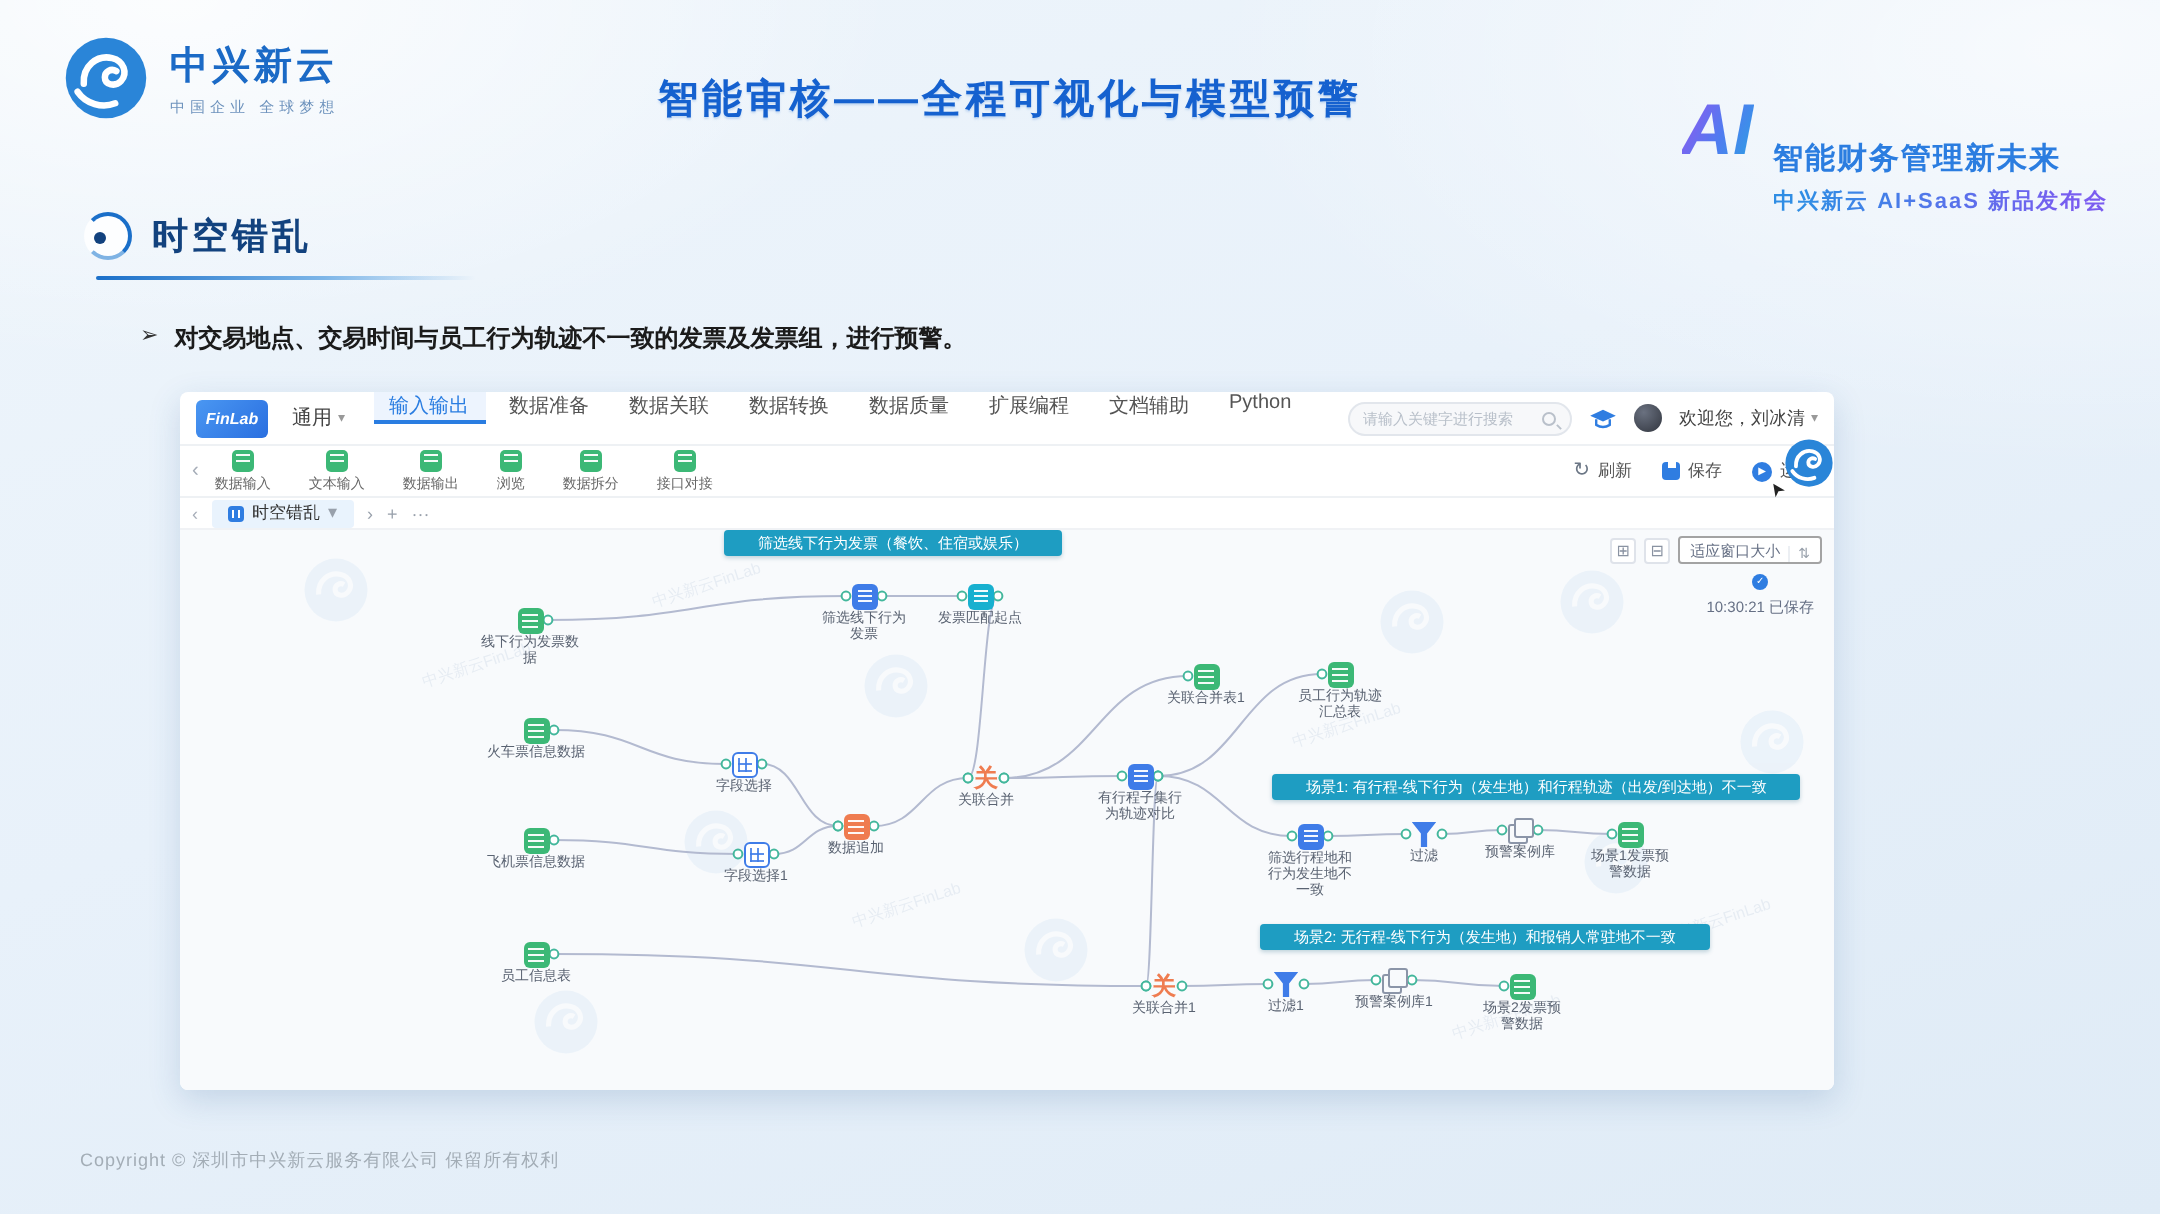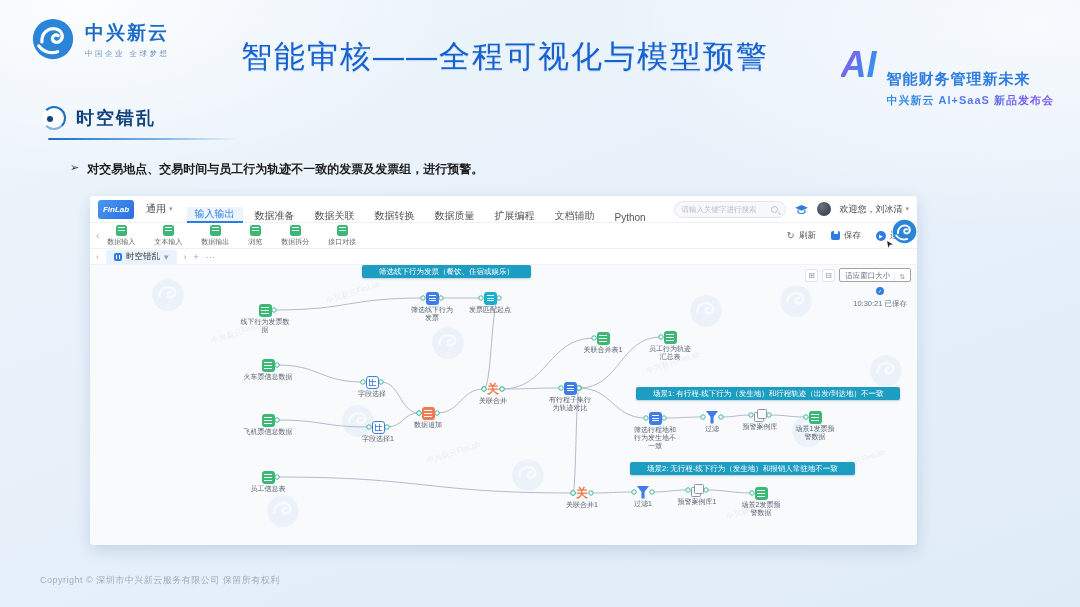--- a/index.html
+++ b/index.html
@@ -9,21 +9,21 @@
       radial-gradient(520px 260px at 8% 0%, rgba(255,255,255,.8), rgba(255,255,255,0) 70%),
       radial-gradient(620px 300px at 96% 4%, rgba(255,255,255,.65), rgba(255,255,255,0) 70%),
       linear-gradient(160deg,#eef5fb 0%,#e8f1fa 45%,#dfebf6 100%);
   }
   
   .brand { position:absolute; left:30px; top:16px; display:flex; align-items:center; gap:9px; }
   .brand svg { width:46px; height:46px; }
   .brand-name { font-size:19px; font-weight:bold; color:#1b6ac6; letter-spacing:2px; }
   .brand-tag { font-size:7.5px; color:#6e93bd; letter-spacing:2.5px; margin-top:3px; }
   .page-title { position:absolute; left:505px; top:36px; transform:translateX(-50%);
-    font-size:31px; font-weight:normal; color:#1561cf; letter-spacing:2px; white-space:nowrap;
+    font-size:20px; font-weight:bold; color:#1561cf; letter-spacing:2px; white-space:nowrap;
     text-shadow:0 1px 1px rgba(120,170,230,.35); }
   .event { position:absolute; right:26px; top:22px; display:flex; align-items:center; gap:10px; }
   .ai-logo { font-size:36px; font-weight:bold; font-style:italic; line-height:36px;
     background:linear-gradient(115deg,#8a5cf0 10%,#4f7cf0 55%,#2f9de4 95%);
     -webkit-background-clip:text; background-clip:text; color:transparent; }
   .event-l1 { font-size:15px; font-weight:bold; color:#2b7de0; letter-spacing:1px;margin-top:48px; }
   .event-l2 { font-size:11px; font-weight:bold; margin-top:4px; letter-spacing:1px;
     background:linear-gradient(100deg,#2f8de4 10%,#7a5cf0 90%);
     -webkit-background-clip:text; background-clip:text; color:transparent; }
   
@@ -39,21 +39,21 @@
   
   .footer { position:absolute; left:40px; top:574px; font-size:9px; color:#a3adb6; letter-spacing:.5px; }
   
   .app { position:absolute; left:90px; top:196px; width:827px; height:349px; background:#fff;
     border-radius:4px; box-shadow:0 5px 16px rgba(40,90,150,.18); font-family:"Liberation Sans","DejaVu Sans",sans-serif; }
   .menubar { height:27px; display:flex; align-items:center; padding:0 8px; border-bottom:1px solid #eef1f4; }
   .applogo { width:36px; height:19px; border-radius:3px; background:linear-gradient(135deg,#4a97f2,#2a6fe0);
     color:#fff; font-size:8px; font-style:italic; font-weight:bold; display:flex; align-items:center; justify-content:center; }
   .appmenu { display:flex; align-items:center; gap:3px; margin:0 14px 0 12px; font-size:10px; color:#444; }
   .appmenu .caret { font-size:7px; color:#999; }
-  .apptabs { display:flex; align-items:flex-end; gap:4px; height:27px; }
+  .apptabs { display:flex; align-items:flex-start; gap:4px; height:27px; }
   .apptab { font-size:10px; color:#555; display:flex; align-items:center; padding:0 8px; }
   .apptab.active { color:#2a7de1; background:#edf4fe; border-bottom:2px solid #2a7de1; }
   .menubar-right { margin-left:auto; display:flex; align-items:center; gap:8px; }
   .searchbox { width:112px; height:17px; border:1px solid #e2e6ec; background:#f7f8fa; border-radius:9px;
     display:flex; align-items:center; padding:0 6px; gap:4px; }
   .searchbox input { border:none; outline:none; background:transparent; width:86px; font-size:7.5px; color:#777; }
   .searchbox input::placeholder { color:#b9c0ca; }
   .mag { width:7px; height:7px; border:1px solid #b9c0ca; border-radius:50%; position:relative; flex:none; }
   .mag::after { content:""; position:absolute; left:6px; top:6px; width:3px; height:1px; background:#b9c0ca; transform:rotate(45deg); }
   .avatar { width:14px; height:14px; border-radius:50%; background:radial-gradient(circle at 35% 30%,#6a7180,#31353e); }

